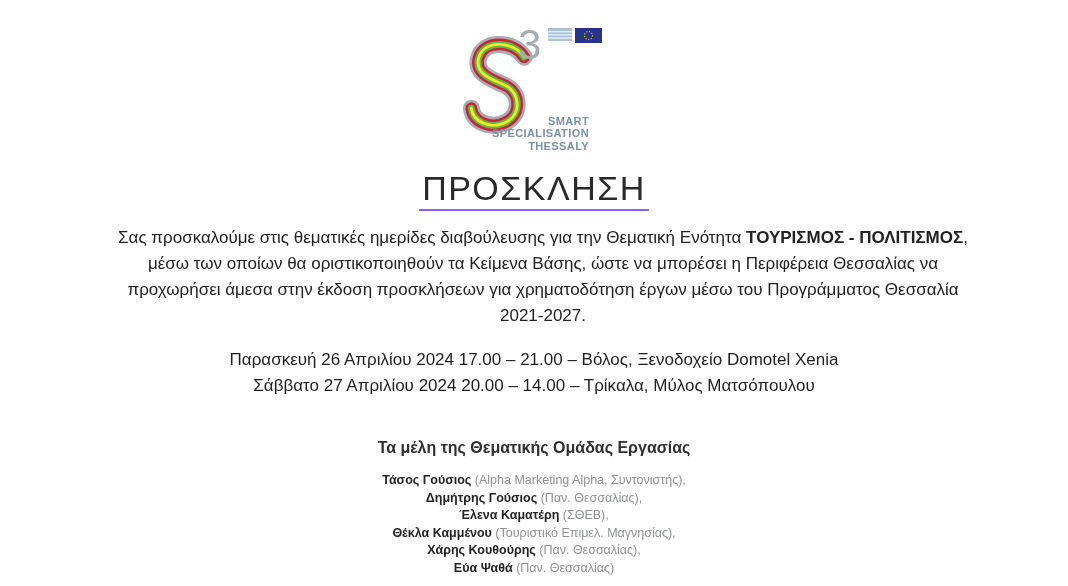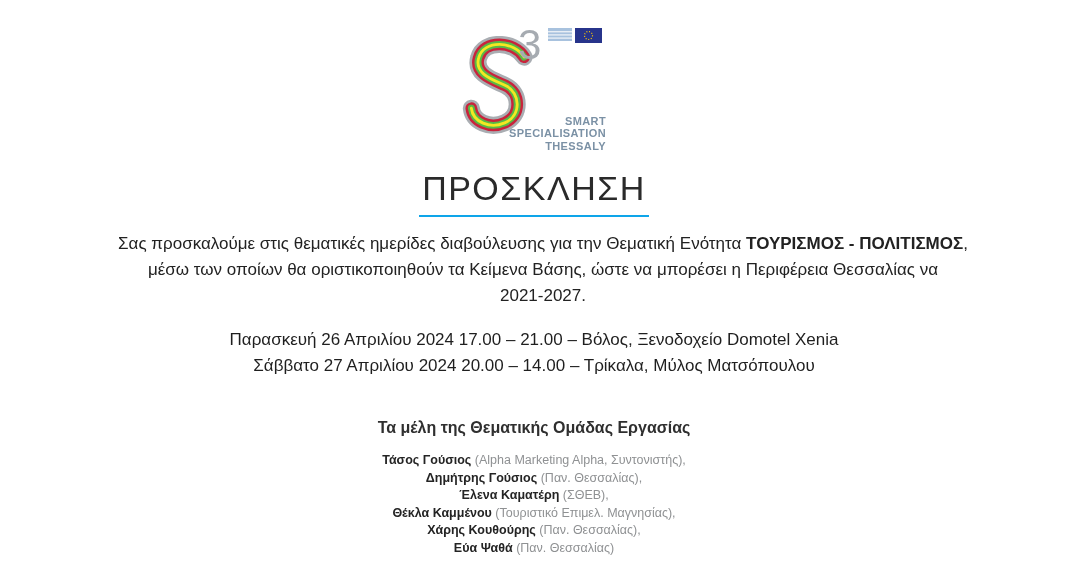--- a/index.html
+++ b/index.html
@@ -6,27 +6,27 @@
   body{font-family:"Liberation Sans", sans-serif;color:#1f1f1f;}
   .page{position:relative;width:1068px;height:586px;background:#ffffff;overflow:hidden;}
 
   
   .logo-cluster{position:absolute;top:26px;left:50%;transform:translateX(-50%);
     width:144px;height:128px;}
   .logo-s-svg{position:absolute;left:0;top:10px;}
   .logo-three{position:absolute;left:56px;top:-2px;font-size:42px;line-height:42px;
     color:#a6abb1;font-weight:400;}
   .flags{position:absolute;top:2px;right:4px;display:flex;gap:3px;align-items:flex-start;}
-  .tagline{position:absolute;right:0;bottom:2px;text-align:right;font-weight:bold;
+  .tagline{position:absolute;right:17px;bottom:2px;text-align:right;font-weight:bold;
     font-size:11px;line-height:12.5px;letter-spacing:.4px;color:#7b91a5;white-space:nowrap;}
 
   
   .title-wrap{margin-top:170px;text-align:center;}
   .doc-title{display:inline-block;font-size:34px;line-height:36px;letter-spacing:1.5px;
-    color:#2a2a2a;border-bottom:2px solid #0ea5e9;padding:0 3px 9px;}
+    color:#2a2a2a;border-bottom:2px solid #8b5cf6;padding:0 3px 3px;}
 
   
   .intro{margin-top:14px;text-align:center;font-size:17px;line-height:26px;color:#222;margin-left:18px;}
   .intro .line{white-space:nowrap;}
   .intro b{font-weight:bold;}
 
   
   .schedule{margin-top:18px;text-align:center;font-size:17px;line-height:26px;font-weight:normal;color:#1f1f1f;}
   .schedule .line{white-space:nowrap;}
 
@@ -73,20 +73,21 @@
     </div>
   </div>
 
   <div class="title-wrap">
     <span class="doc-title">ΠΡΟΣΚΛΗΣΗ</span>
   </div>
 
   <div class="intro">
     <div class="line"><span>Σας προσκαλούμε στις θεματικές ημερίδες διαβούλευσης για την Θεματική Ενότητα </span><b>ΤΟΥΡΙΣΜΟΣ - ΠΟΛΙΤΙΣΜΟΣ</b><span>,</span></div>
     <div class="line">μέσω των οποίων θα οριστικοποιηθούν τα Κείμενα Βάσης, ώστε να μπορέσει η Περιφέρεια Θεσσαλίας να</div>
+    <div class="line">προχωρήσει άμεσα στην έκδοση προσκλήσεων για χρηματοδότηση έργων μέσω του Προγράμματος Θεσσαλία</div>
     <div class="line">2021-2027.</div>
   </div>
 
   <div class="schedule">
     <div class="line">Παρασκευή 26 Απριλίου 2024 17.00 – 21.00 – Βόλος, Ξενοδοχείο Domotel Xenia</div>
     <div class="line">Σάββατο 27 Απριλίου 2024 20.00 – 14.00 – Τρίκαλα, Μύλος Ματσόπουλου</div>
   </div>
 
   <div class="committee-heading">Τα μέλη της Θεματικής Ομάδας Εργασίας</div>
 

